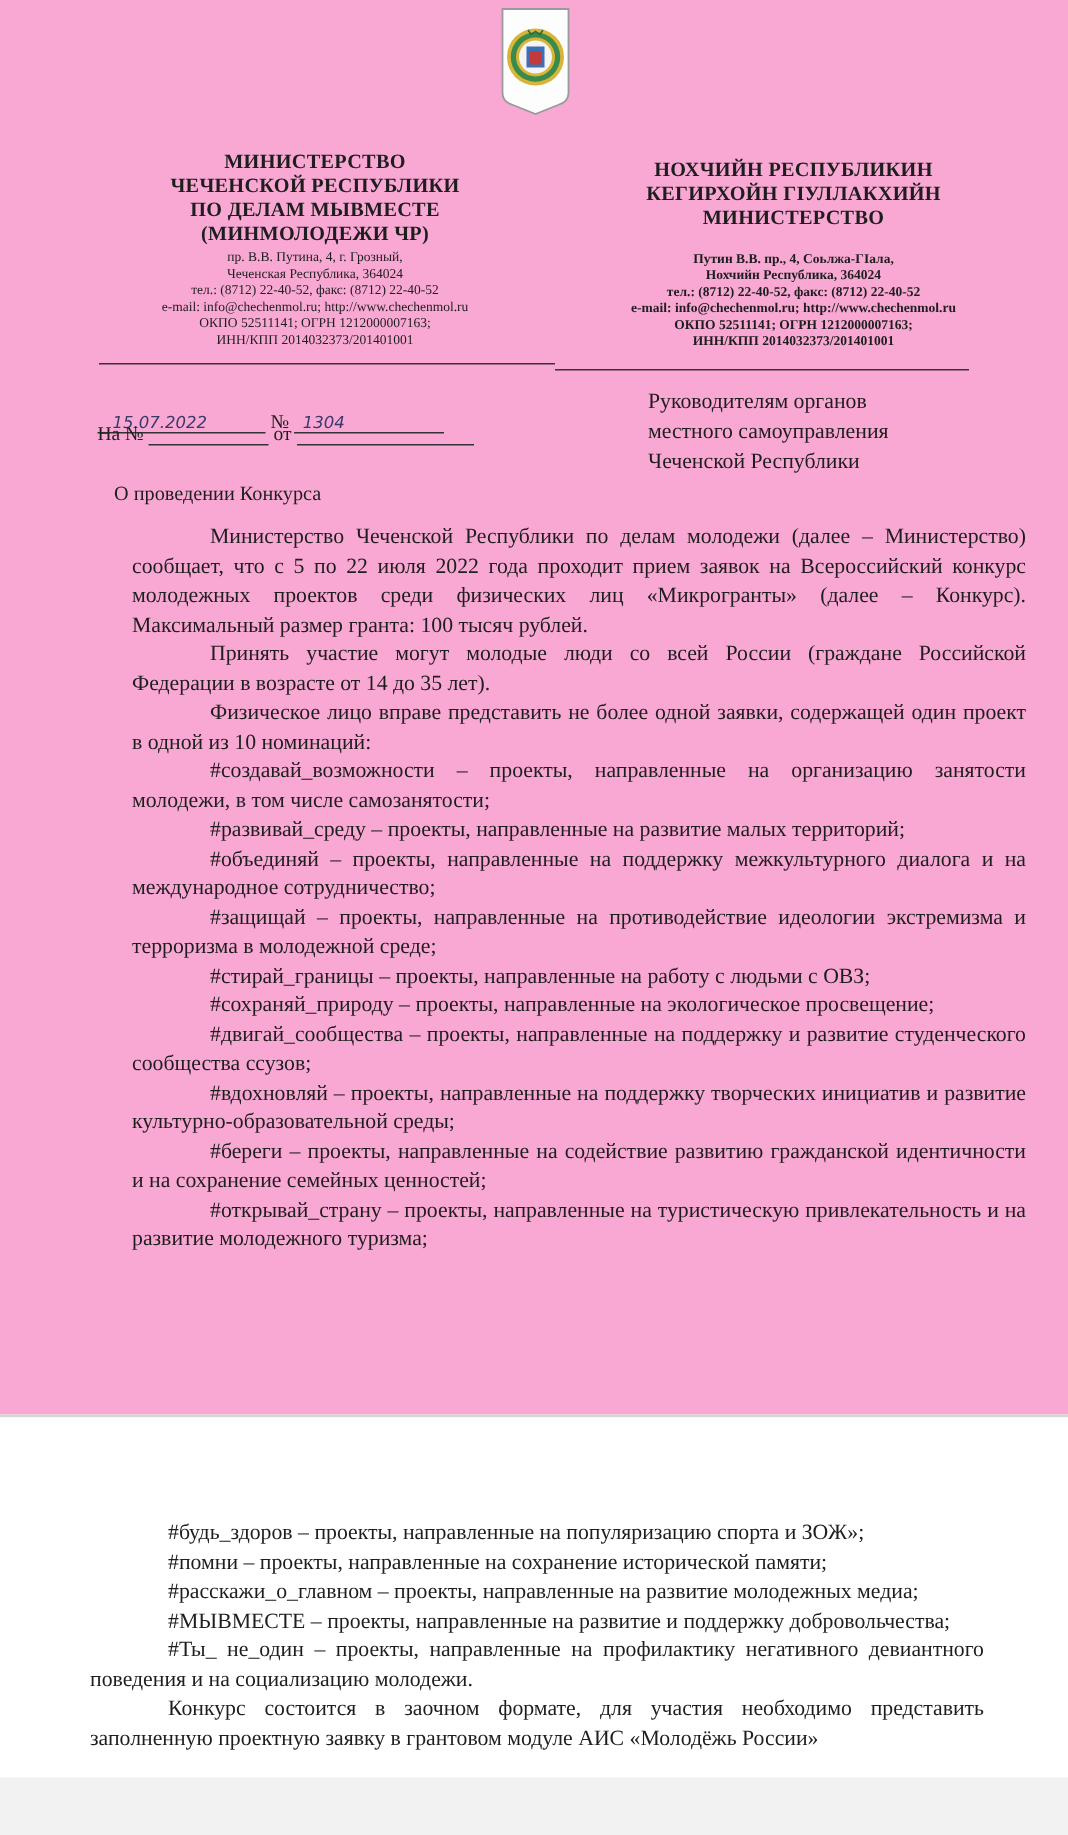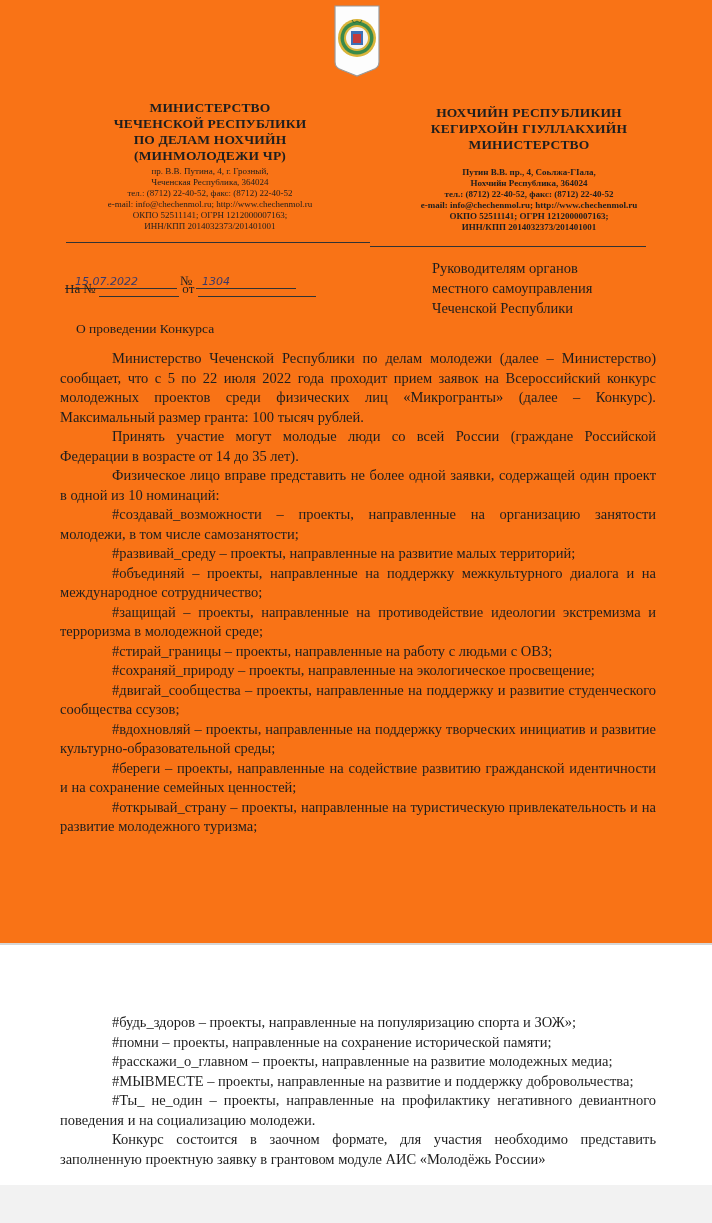--- a/index.html
+++ b/index.html
@@ -3,21 +3,21 @@
 <meta charset="utf-8">
 <style>
   html, body { margin: 0; padding: 0; }
   body {
     width: 712px; height: 1223px; overflow: hidden;
     background: #ffffff;
     font-family: "Liberation Serif", "DejaVu Serif", serif;
     color: #1e1e1e;
     position: relative;
   }
-  .page1 { position: absolute; left: 0; top: 0; width: 712px; height: 943px; background: #f97316; }
+  .page1 { position: absolute; left: 0; top: 0; width: 712px; height: 943px; background: #f9a8d4; }
   .gap { position: absolute; left: 0; top: 943px; width: 712px; height: 2px; background: #d6d6d6; }
   .page2 { position: absolute; left: 0; top: 945px; width: 712px; height: 240px; background: #ffffff; border-right: 1px solid #bbb; }
   .bottom-gray { position: absolute; left: 0; top: 1185px; width: 712px; height: 38px; background: #f2f2f2; }
 
   .emblem { position: absolute; left: 332px; top: 4px; width: 50px; height: 76px; }
 
   .hdr-left { position: absolute; left: 60px; top: 100px; width: 300px; text-align: center; }
   .hdr-right { position: absolute; left: 382px; top: 105px; width: 294px; text-align: center; }
   .hdr-title { font-weight: bold; font-size: 13.5px; line-height: 16px; letter-spacing: 0.2px; }
   .hdr-small { font-size: 9px; line-height: 11px; }
@@ -27,21 +27,21 @@
 
   .regline { position: absolute; left: 65px; font-size: 13px; }
   .uline { display: inline-block; border-bottom: 1px solid #333; height: 14px; vertical-align: bottom; position: relative; }
   .handwrite { font-family: "DejaVu Sans", sans-serif; font-style: italic; font-size: 11px; color: #3a3a6a; position: absolute; left: 10px; bottom: 0px; }
 
   .addressee { position: absolute; left: 432px; top: 258px; font-size: 14.5px; line-height: 20px; }
   .subject { position: absolute; left: 76px; top: 321px; font-size: 13.5px; font-weight: normal; }
 
   .body-text { position: absolute; left: 60px; width: 596px; font-size: 14.5px; line-height: 19.5px; text-align: justify; }
   .body-text p { margin: 0; text-indent: 52px; }
-  .p1 { top: 349px; }
+  .p1 { top: 349px; margin-left: 28px; }
   .p2 { top: 1013px; }
 </style>
 </head>
 <body>
 
 <div class="page1">
 
   <div class="emblem">
     <svg width="50" height="76" viewBox="0 0 50 76">
       <path d="M3 2 H47 V58 Q47 64 40 66 L25 72 L10 66 Q3 64 3 58 Z" fill="#fdfdfd" stroke="#9a9a9a" stroke-width="1.2"></path>
@@ -52,21 +52,21 @@
       <rect x="19" y="27" width="12" height="14" fill="#3b6fb6"></rect>
       <rect x="21" y="30" width="8" height="9" fill="#c43a3a"></rect>
       <path d="M20 16 l2 3 l3 -2 l3 2 l2 -3" fill="none" stroke="#2a6a3a" stroke-width="1"></path>
     </svg>
   </div>
 
   <div class="hdr-left">
     <div class="hdr-title">
       <div>МИНИСТЕРСТВО</div>
       <div>ЧЕЧЕНСКОЙ РЕСПУБЛИКИ</div>
-      <div>ПО ДЕЛАМ НОХЧИЙН</div>
+      <div>ПО ДЕЛАМ МЫВМЕСТЕ</div>
       <div>(МИНМОЛОДЕЖИ ЧР)</div>
     </div>
     <div class="hdr-small hdr-addr">
       <div>пр. В.В. Путина, 4, г. Грозный,</div>
       <div>Чеченская Республика, 364024</div>
       <div>тел.: (8712) 22-40-52, факс: (8712) 22-40-52</div>
       <div>e-mail: info@chechenmol.ru; http://www.chechenmol.ru</div>
       <div>ОКПО 52511141; ОГРН 1212000007163;</div>
       <div>ИНН/КПП 2014032373/201401001</div>
     </div>

